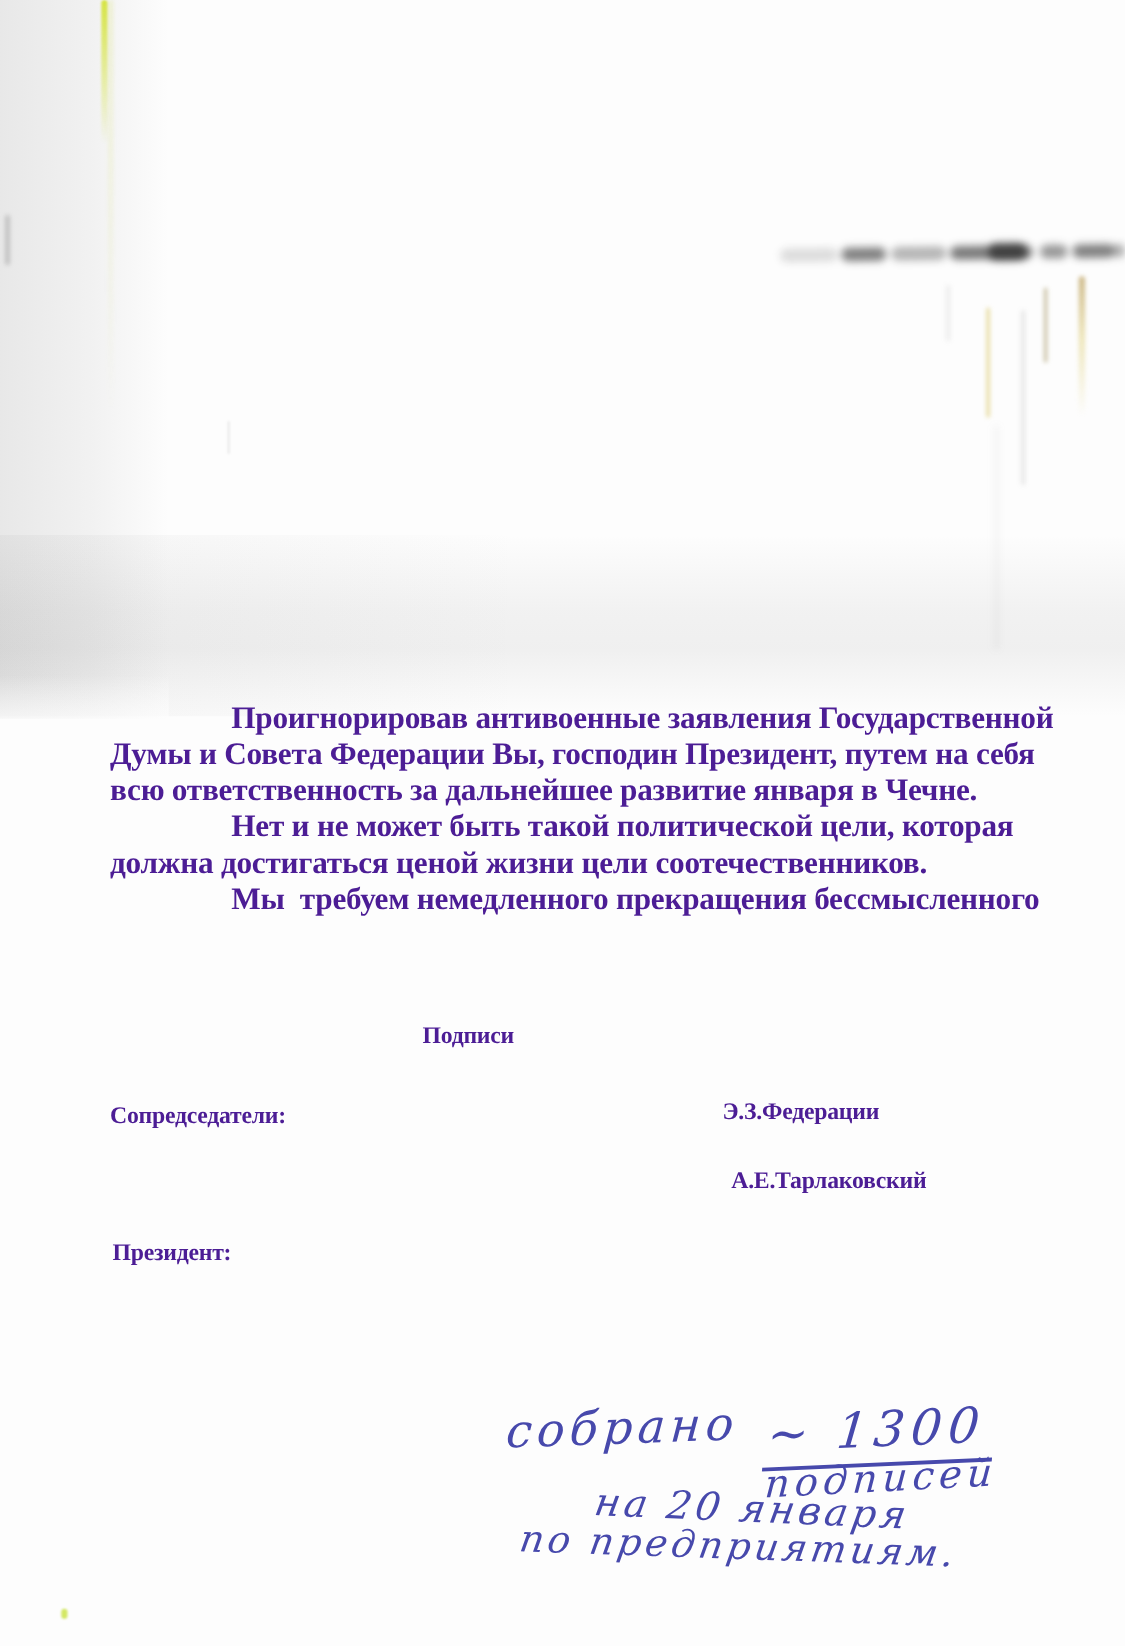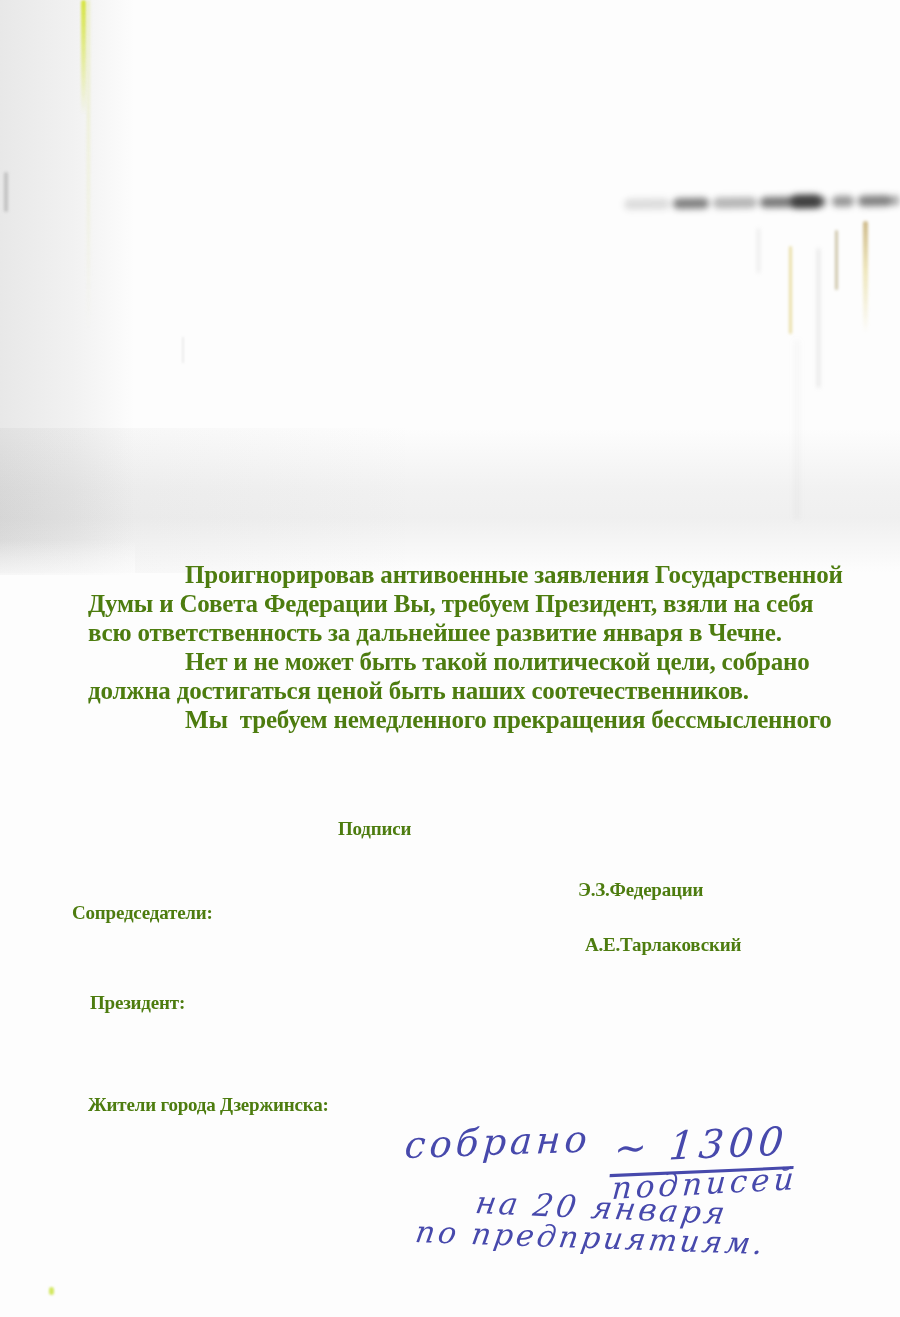--- a/index.html
+++ b/index.html
@@ -54,33 +54,33 @@
   .st-r1{left:789px;top:246px;width:3px;height:88px;background:rgba(216,194,83,0.50);filter:blur(1.5px);}
   .st-r2{left:817px;top:248px;width:3px;height:140px;background:rgba(100,100,100,0.16);filter:blur(2px);}
   .st-r3{left:835px;top:230px;width:3px;height:60px;background:rgba(143,125,63,0.42);filter:blur(1.5px);}
   .st-r4{left:863px;top:221px;width:5px;height:112px;
     background:linear-gradient(to bottom, rgba(167,130,42,0.55), rgba(220,202,106,0.45) 45%, rgba(220,202,106,0));filter:blur(1.8px);}
   .st-r5{left:757px;top:228px;width:3px;height:45px;background:rgba(120,120,120,0.14);filter:blur(2px);}
   .st-r6{left:795px;top:340px;width:4px;height:180px;background:rgba(120,120,120,0.07);filter:blur(3px);}
   .dot-green{left:49px;top:1287px;width:5px;height:8px;background:rgba(200,226,60,0.8);filter:blur(0.8px);}
   
   .typed{
-    color:#4d7c0f;font-weight:bold;
+    color:#4c1d95;font-weight:bold;
     font-family:"Liberation Serif", serif;
     letter-spacing:-0.2px;
   }
   .body-block{
     position:absolute;left:88px;top:560px;width:790px;
     font-size:25px;line-height:29px;
   }
   .body-line{white-space:pre;}
   .body-line.indent{padding-left:97px;}
   .abs{position:absolute;font-size:19px;line-height:29px;white-space:pre;}
   .pos-podpisi{left:338px;top:814px;}
-  .pos-cochairs-label{left:72px;top:878px;margin-top:20px;}
+  .pos-cochairs-label{left:88px;top:878px;}
   .pos-cochair-1{left:578px;top:875px;}
   .pos-cochair-2{left:585px;top:930px;text-align:right;}
   .pos-participants{left:90px;top:988px;}
   .pos-residents{left:88px;top:1090px;}
   
   .hw{
     position:absolute;color:#4749ac;
     font-family:"DejaVu Serif", serif;
     font-style:italic;white-space:pre;
     transform-origin:left center;
@@ -121,36 +121,35 @@
   <div class="streak st-r1"></div>
   <div class="streak st-r2"></div>
   <div class="streak st-r3"></div>
   <div class="streak st-r4"></div>
   <div class="streak st-r5"></div>
   <div class="streak st-r6"></div>
   <div class="streak dot-green"></div>
 
   <div class="typed body-block">
     <div class="body-line indent">Проигнорировав антивоенные заявления Государственной</div>
-    <div class="body-line">Думы и Совета Федерации Вы, требуем Президент, взяли на себя</div>
+    <div class="body-line">Думы и Совета Федерации Вы, господин Президент, путем на себя</div>
     <div class="body-line">всю ответственность за дальнейшее развитие января в Чечне.</div>
-    <div class="body-line indent">Нет и не может быть такой политической цели, собрано</div>
-    <div class="body-line">должна достигаться ценой быть наших соотечественников.</div>
+    <div class="body-line indent">Нет и не может быть такой политической цели, которая</div>
+    <div class="body-line">должна достигаться ценой жизни цели соотечественников.</div>
     <div class="body-line indent">Мы  требуем немедленного прекращения бессмысленного</div>
   </div>
 
   <div class="typed abs pos-podpisi">Подписи</div>
 
   <div class="typed abs pos-cochairs-label">Сопредседатели:</div>
   <div class="typed abs pos-cochair-1">Э.З.Федерации</div>
   <div class="typed abs pos-cochair-2">А.Е.Тарлаковский</div>
 
   <div class="typed abs pos-participants">Президент:</div>
 
-  <div class="typed abs pos-residents">Жители города Дзержинска:</div>
 
   <div class="hw hw-sobrano">собрано</div>
   <div class="hw hw-1300">~ 1300</div>
   <div class="hw hw-podpisey">подписей</div>
   <div class="hw hw-na20">на 20 января</div>
   <div class="hw hw-predpr">по предприятиям.</div>
 
 </div>
 
 </body></html>

